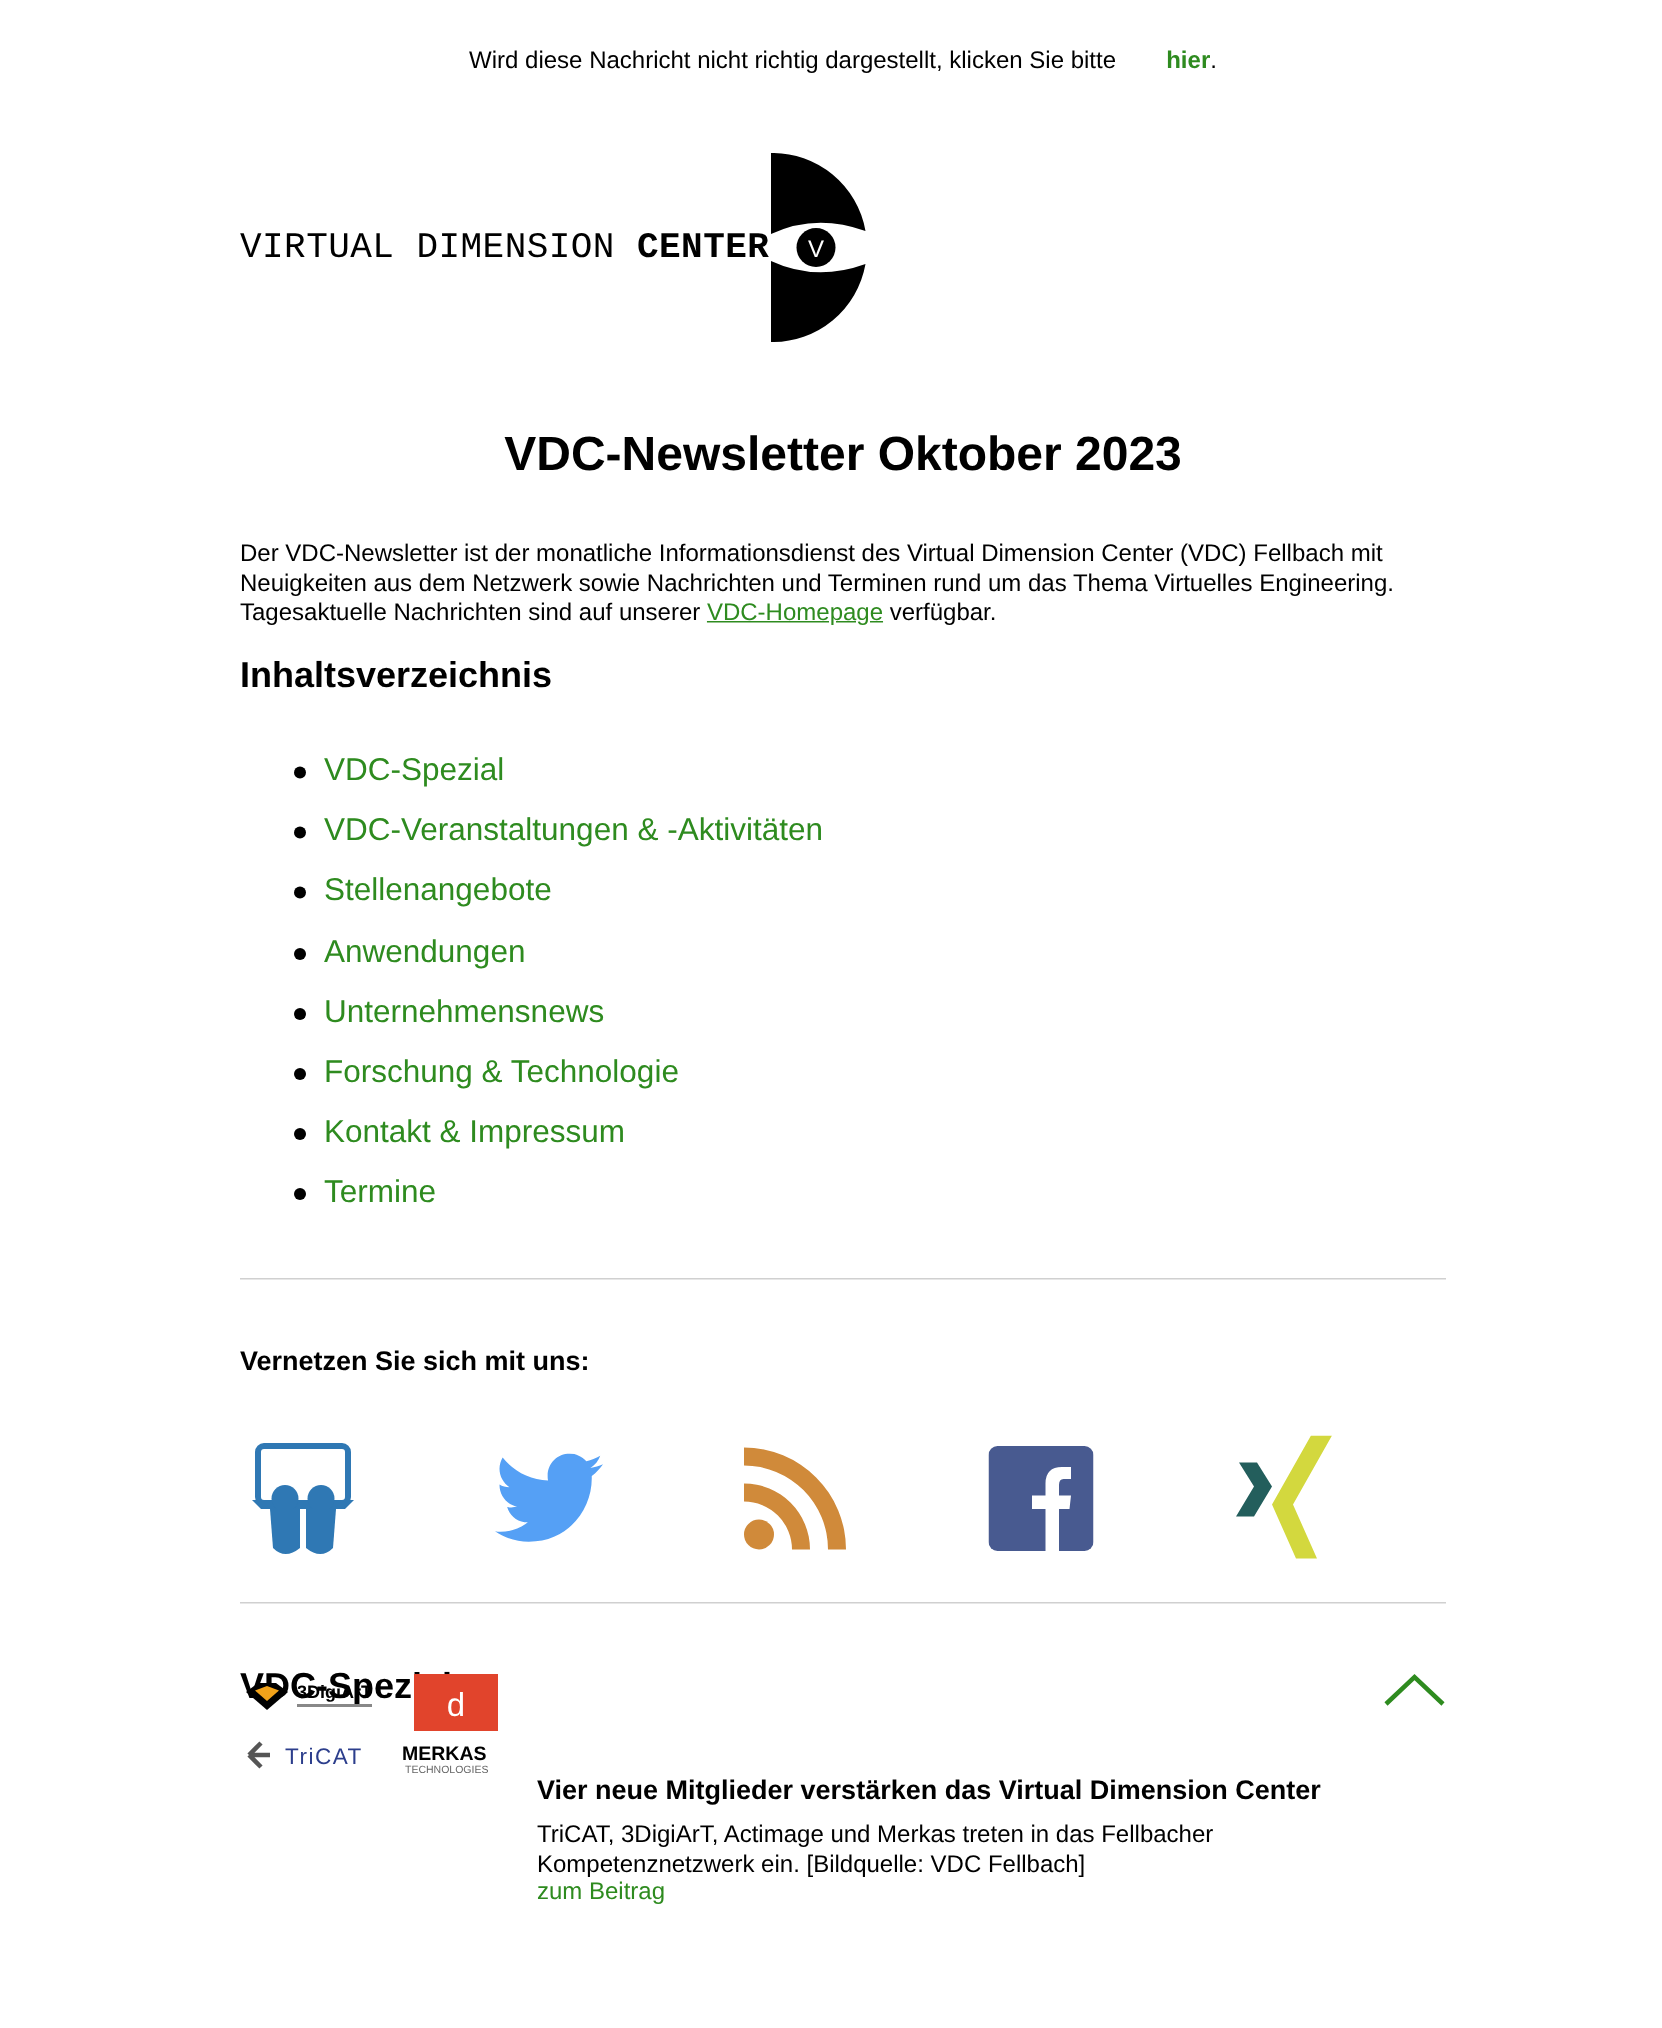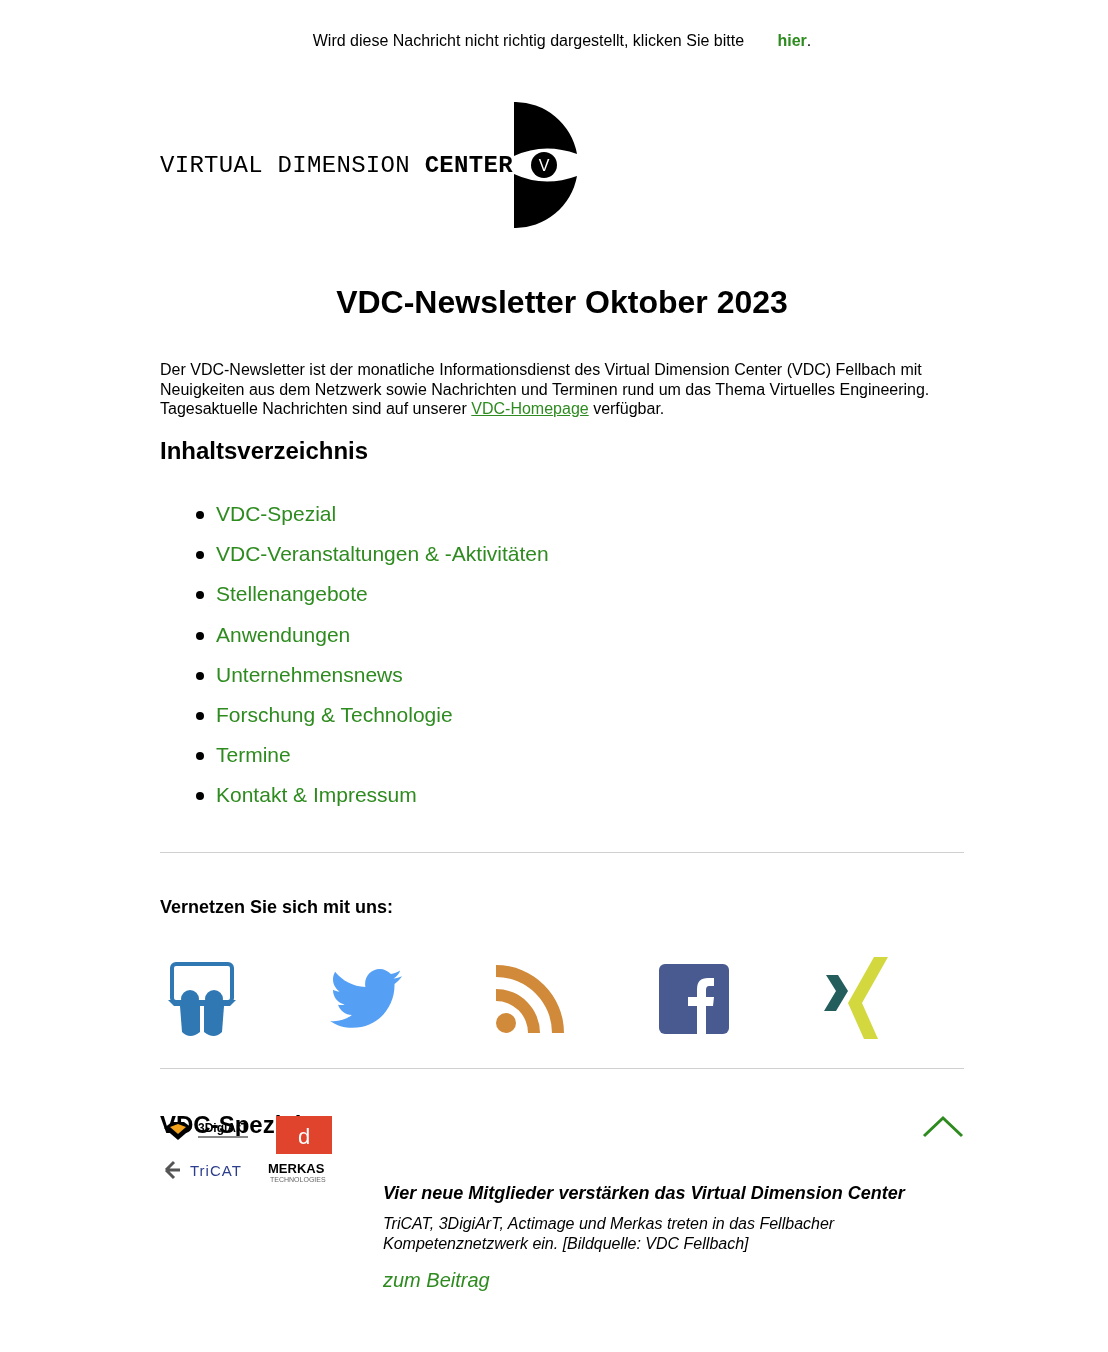--- a/index.html
+++ b/index.html
@@ -19,24 +19,24 @@
     .toc { position:absolute; top:494px; left:196px; margin:0; padding:0; list-style:none; }
     .toc li { height:40.2px; font-size:21px; display:flex; align-items:center; }
     .toc li .bullet { width:8px; height:8px; border-radius:50%; background:#000; margin-right:12px; margin-top:2px; }
     .hr { position:absolute; left:160px; width:804px; height:1px; background:#d0d0d0; }
     .social-title { position:absolute; top:897px; left:160px; font-size:18px; font-weight:bold;text-align:right; }
     .social { position:absolute; top:955px; left:160px; width:804px; height:90px; }
     .social .icon { position:absolute; top:0; width:84px; height:88px; display:flex; align-items:center; justify-content:center; }
     .spez-title { top:1111px; left:160px; }
     .up-arrow { position:absolute; left:920px; top:1112px; width:46px; height:28px; }
     .thumb { position:absolute; left:160px; top:1112px; width:190px; height:80px; }
-    .article { position:absolute; left:383px; top:1183px; width:590px;font-style:italic; }
+    .article { position:absolute; left:358px; top:1183px; width:590px; }
     .article-title { font-size:18px; font-weight:bold; margin:0; }
     .article-desc { font-size:16px; line-height:19.5px; margin-top:10px; }
-    .article-link { display:block; font-size:20px; margin-top:16px; color:#2e8b1f; }
+    .article-link { display:block; font-size:16px; margin-top:0; color:#2e8b1f; }
   </style>
 </head>
 <body>
 
 <div class="topnote">
   <span>Wird diese Nachricht nicht richtig dargestellt, klicken Sie bitte </span><a href="#" class="hier">hier</a><span>.</span>
 </div>
 
 <div class="logo">
   <div class="logo-text"><span>VIRTUAL DIMENSION </span><b>CENTER</b></div>
@@ -76,25 +76,25 @@
   <li>
       <span class="bullet"></span>
       <a href="#">Unternehmensnews</a>
     </li>
   <li>
       <span class="bullet"></span>
       <a href="#">Forschung &amp; Technologie</a>
     </li>
   <li>
       <span class="bullet"></span>
-      <a href="#">Termine</a>
+      <a href="#">Kontakt &amp; Impressum</a>
     </li>
   <li>
       <span class="bullet"></span>
-      <a href="#">Kontakt &amp; Impressum</a>
+      <a href="#">Termine</a>
     </li>
 </ul>
 
 <div class="hr" style="top:852px;"></div>
 
 <div class="social-title">Vernetzen Sie sich mit uns:</div>
 
 <div class="social">
   <a href="#" class="icon" style="left:0;">
     <svg width="72" height="74" viewBox="0 0 72 74">

